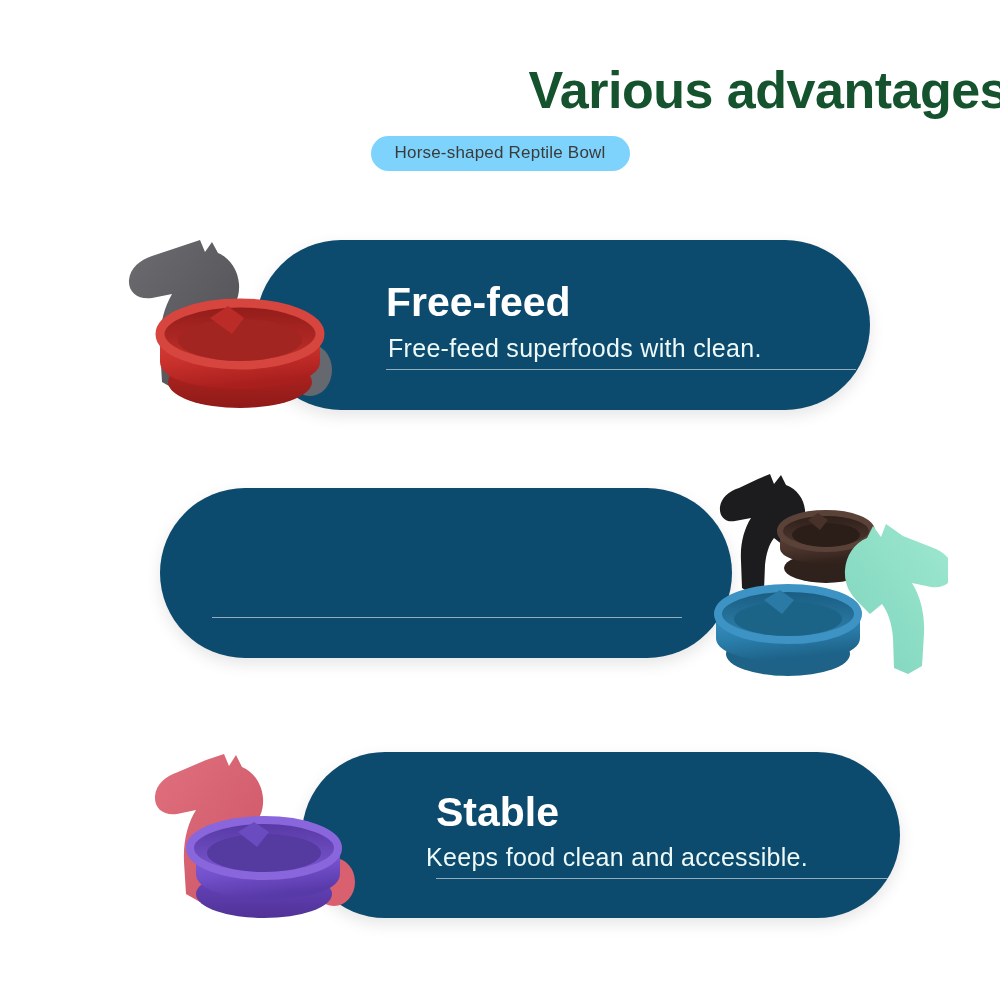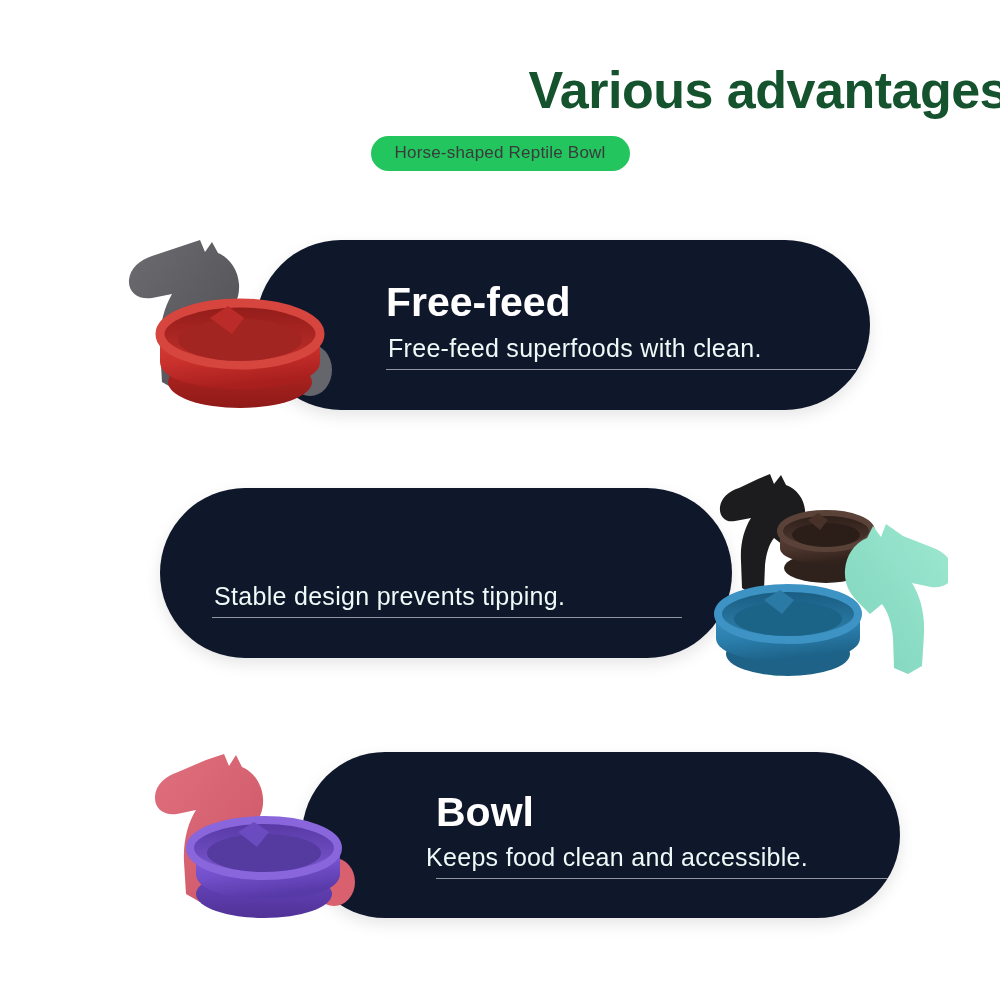--- a/index.html
+++ b/index.html
@@ -35,32 +35,32 @@
   }
   .subtitle-pill-wrap {
     position: absolute;
     top: 136px;
     left: 0;
     width: 1000px;
     text-align: center;
   }
   .subtitle-pill {
     display: inline-block;
-    background: #22c55e;
+    background: #7dd3fc;
     color: #3b3b3b;
     font-size: 17px;
     letter-spacing: 0.2px;
     padding: 7px 24px 8px 24px;
     border-radius: 20px;
   }
 
   
   .card {
     position: absolute;
-    background: #0f172a;
+    background: #0c4a6e;
     border-radius: 999px;
     box-shadow: 0 6px 16px rgba(0,0,0,0.10);
     overflow: hidden;
   }
   .card-inner {
     position: absolute;
     left: 0;
     top: 0;
     right: 0;
     bottom: 0;
@@ -173,21 +173,20 @@
         <ellipse cx="136" cy="110" rx="80" ry="32" fill="url(#g1in)"></ellipse>
         <ellipse cx="136" cy="112" rx="80" ry="31" fill="none" stroke="#d6453e" stroke-width="9"></ellipse>
         <ellipse cx="136" cy="118" rx="62" ry="21" fill="#a32522"></ellipse>
         <path d="M106,96 L124,84 L140,96 L128,112 Z" fill="#bb2b27"></path>
       </g>
     </svg>
   </div>
 
   <div class="card" id="card-stable">
     <div class="card-inner">
-      <div class="card-sub">Stable design prevents tipping.</div>
       <div class="card-rule"></div>
     </div>
   </div>
 
   <div class="product-group" id="product-group-2">
     <svg viewBox="0 0 300 222" width="300" height="222">
       <defs>
         <linearGradient id="g2brownOut" x1="0" y1="0" x2="0.3" y2="1">
           <stop offset="0%" stop-color="#5e443a"></stop>
           <stop offset="60%" stop-color="#4a342c"></stop>
@@ -244,21 +243,21 @@
         <ellipse cx="140" cy="154" rx="70" ry="27" fill="url(#g2blueIn)"></ellipse>
         <ellipse cx="140" cy="156" rx="70" ry="26" fill="none" stroke="#3d93c4" stroke-width="8"></ellipse>
         <ellipse cx="140" cy="161" rx="54" ry="17" fill="#1c6388"></ellipse>
         <path d="M116,142 L132,132 L146,142 L134,156 Z" fill="#2a7aa5"></path>
       </g>
     </svg>
   </div>
 
   <div class="card" id="card-clean">
     <div class="card-inner">
-      <div class="card-heading">Bowl</div>
+      <div class="card-heading">Stable</div>
       <div class="card-sub">Keeps food clean and accessible.</div>
       <div class="card-rule"></div>
     </div>
   </div>
 
   <div class="product-group" id="product-group-3">
     <svg viewBox="0 0 280 192" width="280" height="192">
       <defs>
         <linearGradient id="g3h" x1="0" y1="0" x2="1" y2="1">
           <stop offset="0%" stop-color="#e0707e"></stop>

